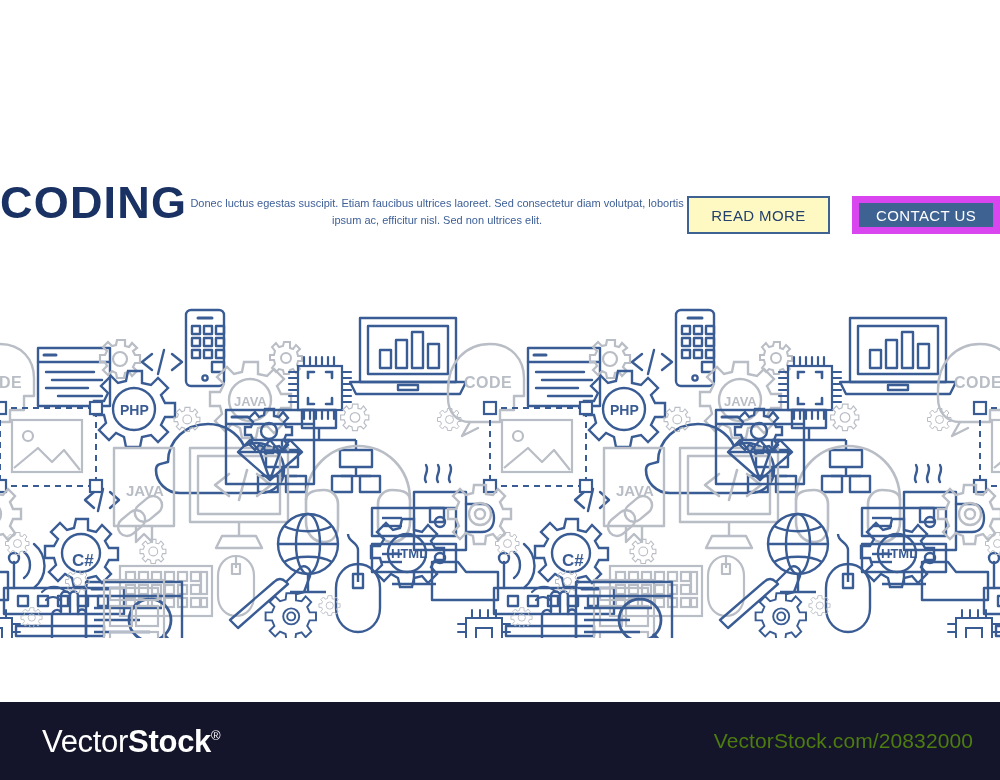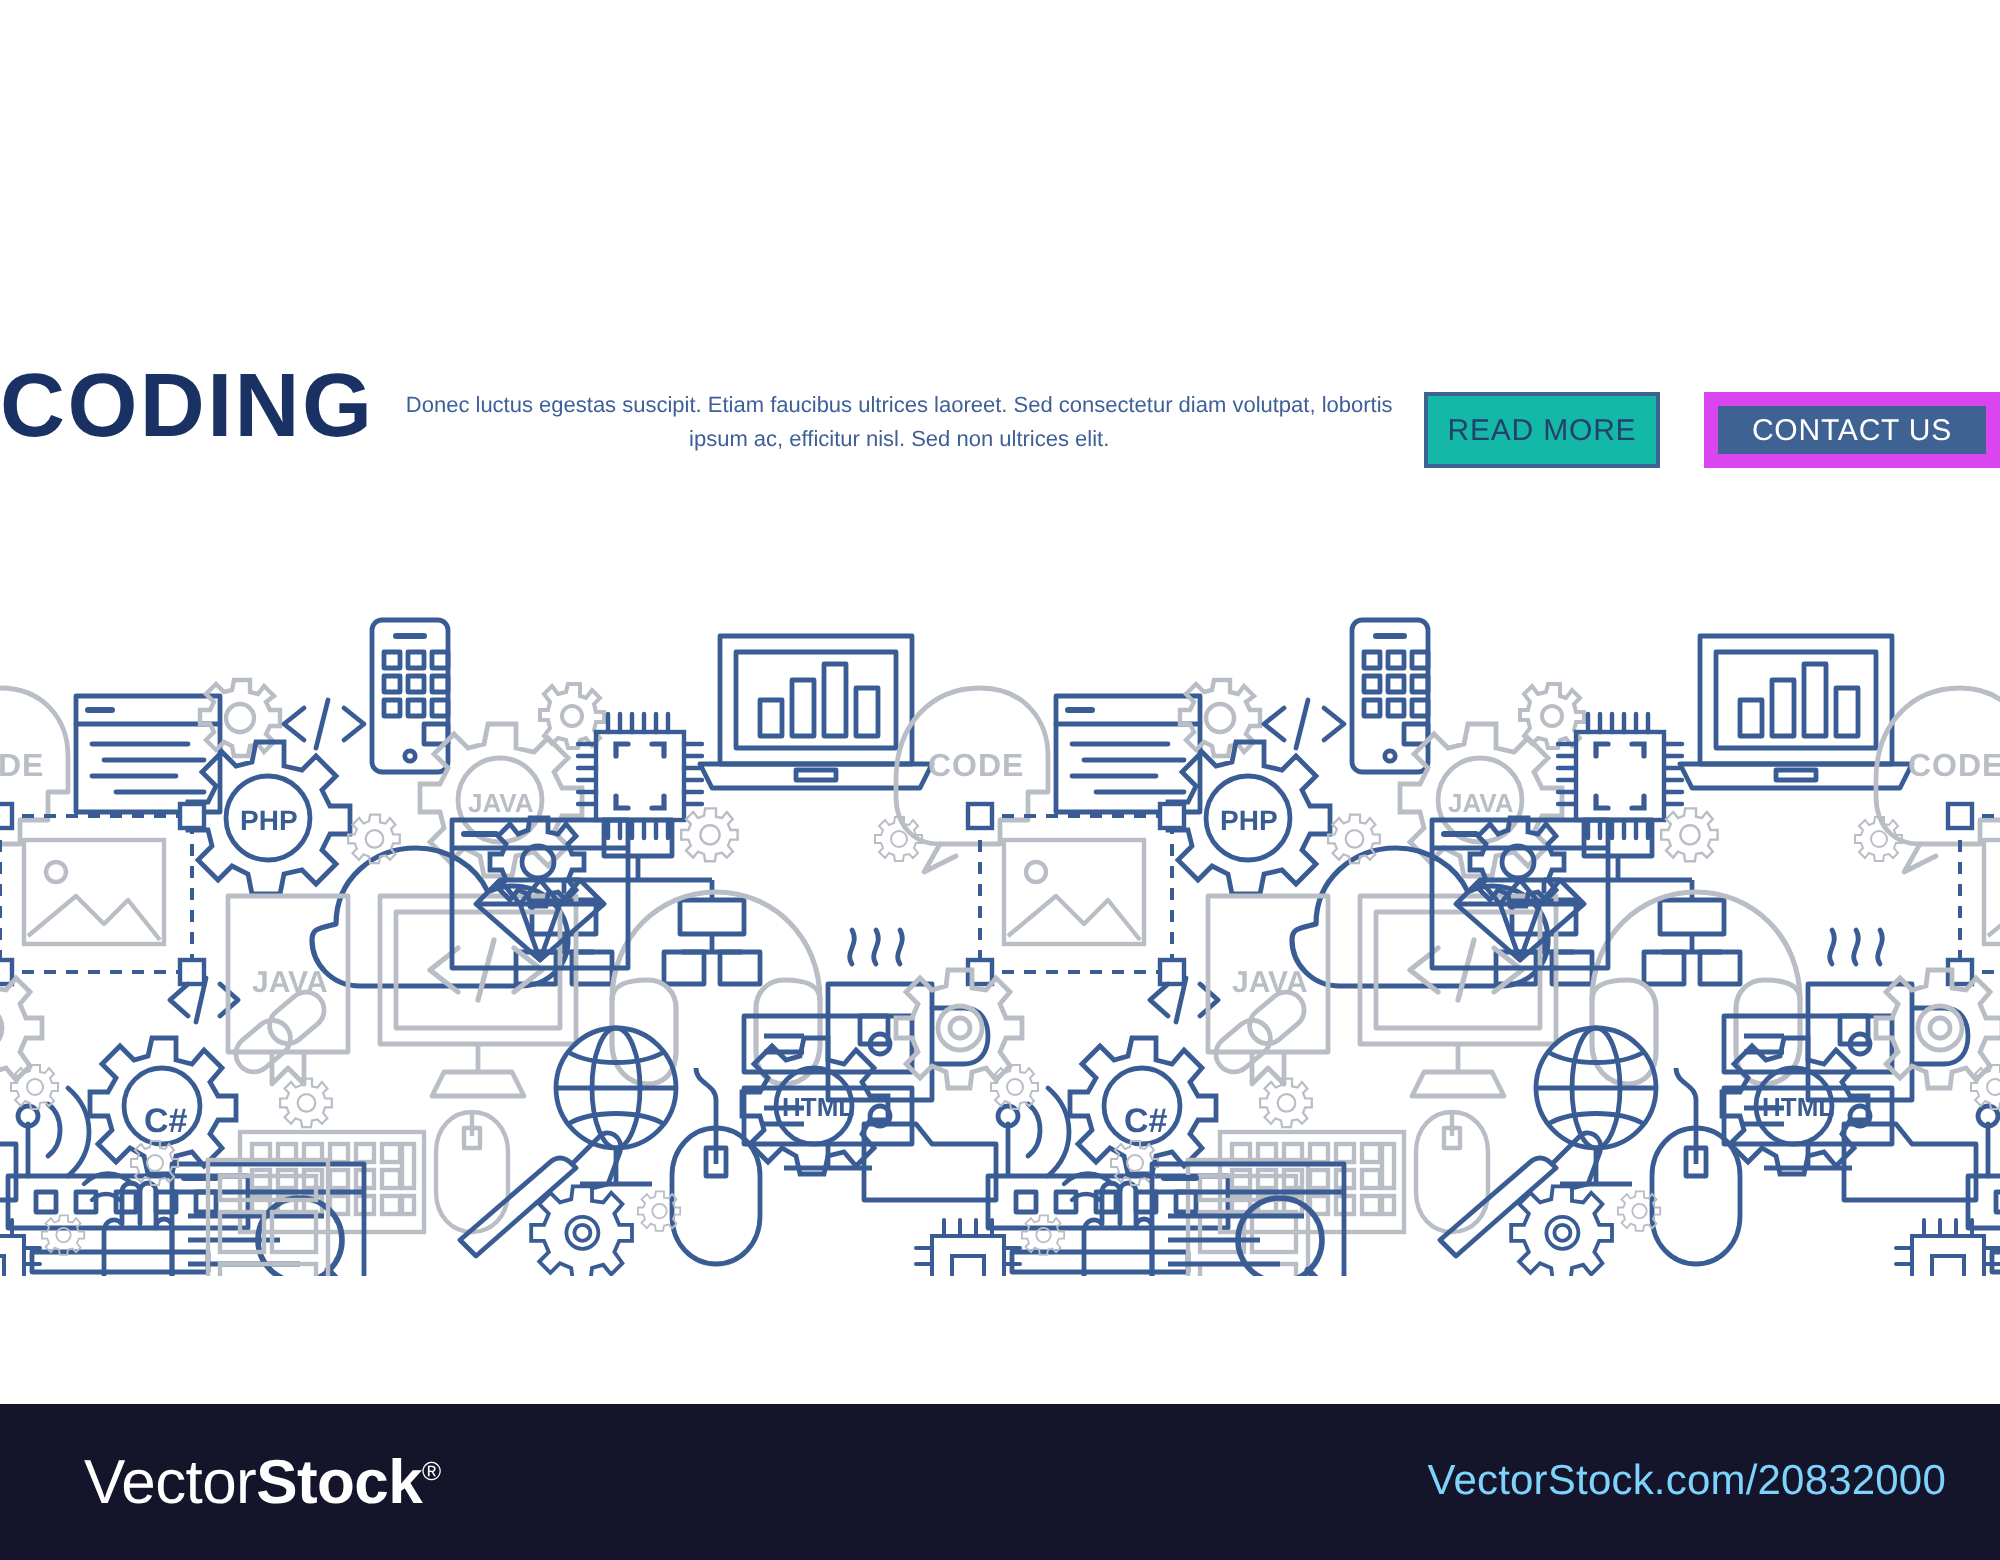--- a/index.html
+++ b/index.html
@@ -48,22 +48,22 @@
     box-sizing:border-box;
     display:inline-flex;
     align-items:center;
     justify-content:center;
     height:38px;
     cursor:pointer;
     user-select:none;
     font-family:"Liberation Sans", sans-serif;
   }
   .btn-outline{
-    width:118px;
-    background:#14b8a6;
+    width:143px;
+    background:#fef9c3;
     border:2px solid #3e6291;
     color:#24406d;
   }
   .btn-solid{
     width:148px;
     background:#3e6291;
     border:7px solid #d946ef;
     color:#ffffff;
   }
 
@@ -85,21 +85,21 @@
     color:#ffffff;
     font-size:31px;
     line-height:1;
     white-space:nowrap;
   }
   .logo .lw-light{font-weight:300;letter-spacing:-.3px;}
   .logo .lw-bold{font-weight:bold;letter-spacing:-.3px;}
   .logo .lw-reg{font-size:13px;vertical-align:super;font-weight:normal;}
   .footer-url{
     position:absolute;right:27px;top:50%;transform:translateY(-50%);
-    color:#7dd3fc;
+    color:#4d7c0f;
     font-size:21px;
     letter-spacing:.1px;
     white-space:nowrap;
   }
 </style>
 </head>
 <body>
 
 <div class="page">
 

